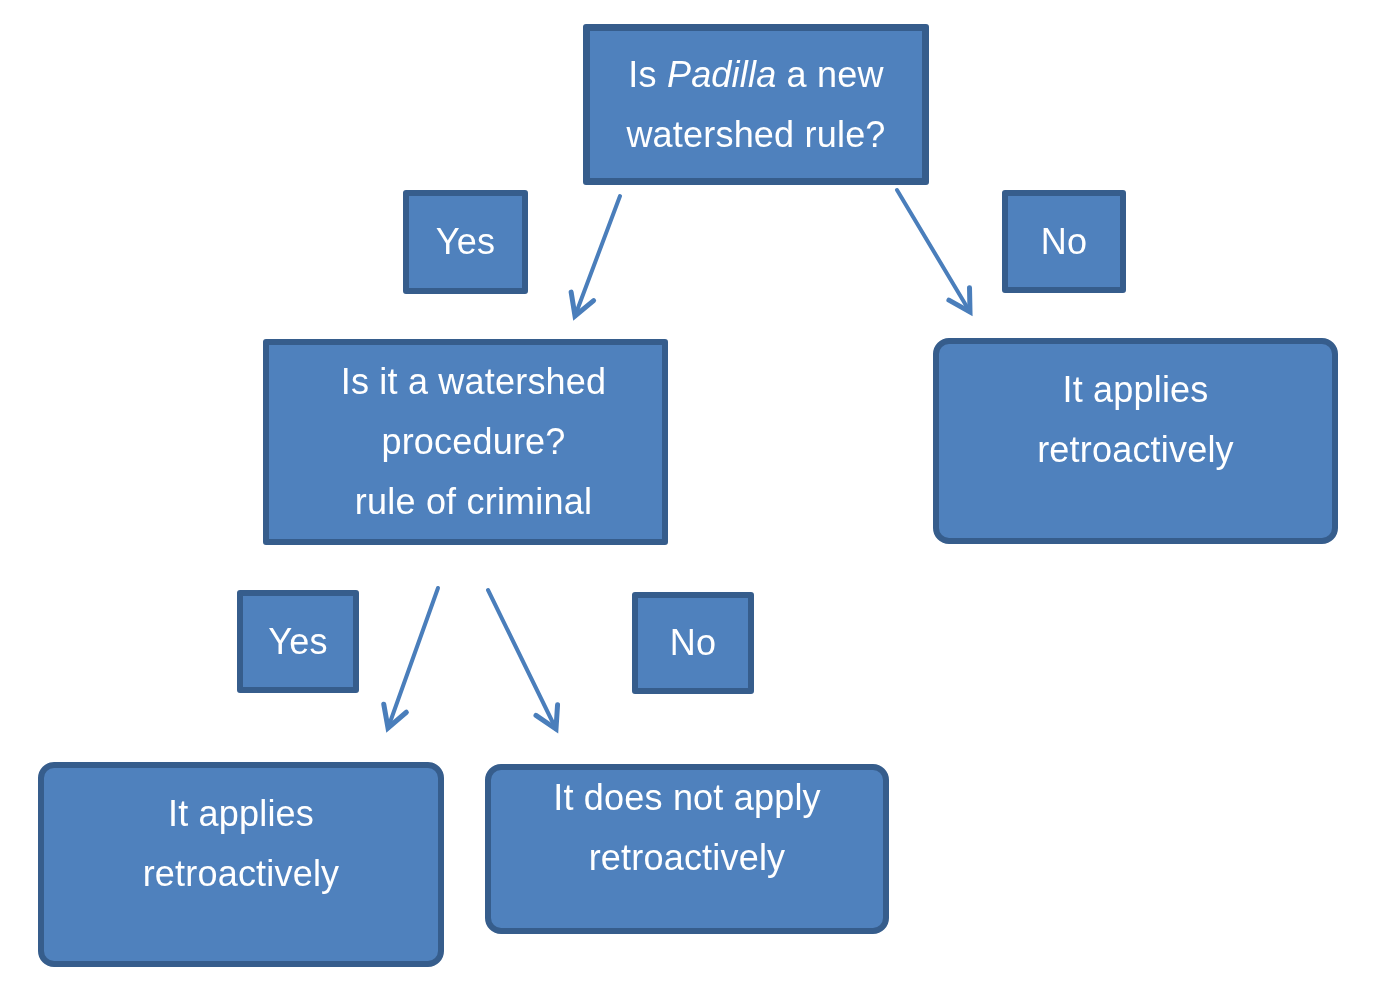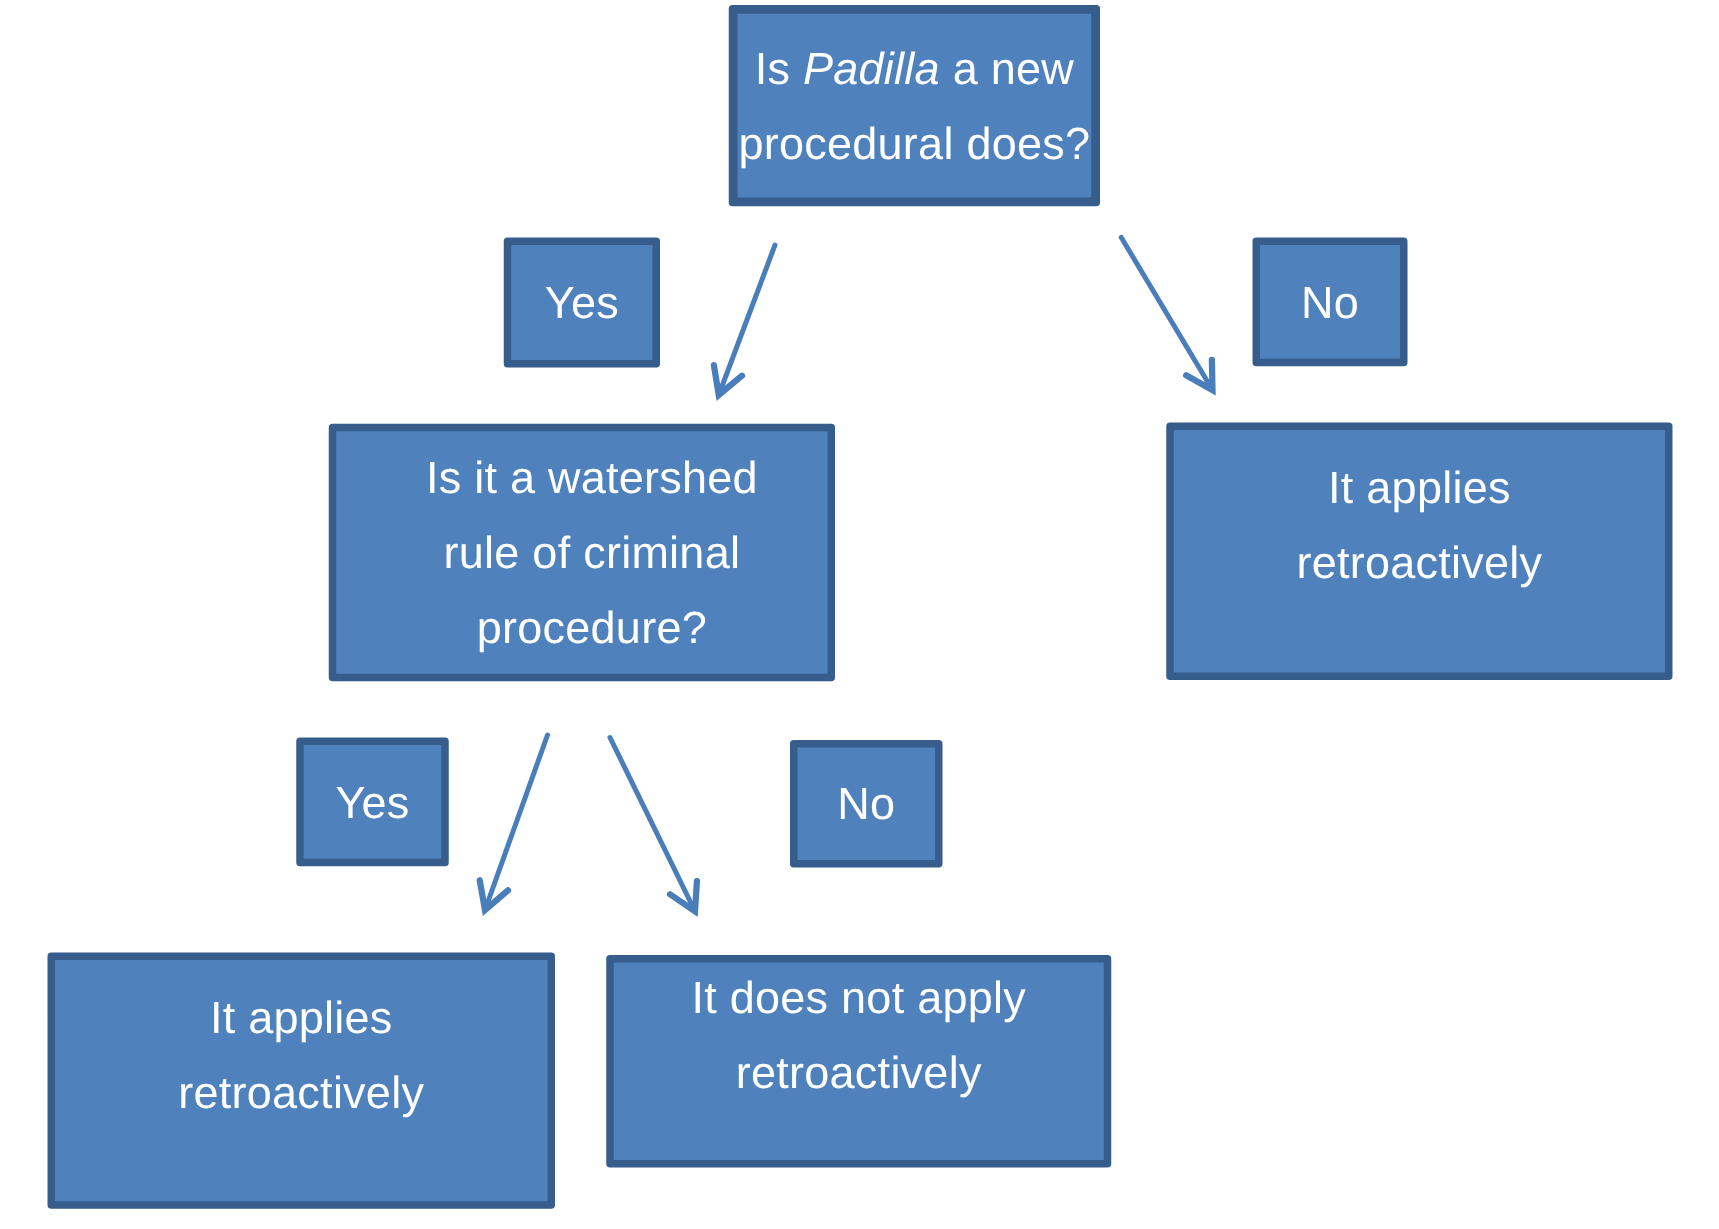--- a/index.html
+++ b/index.html
@@ -28,25 +28,25 @@
     flex-direction: column;
     align-items: center;
     justify-content: center;
     text-align: center;
     font-size: 36px;
     line-height: 60px;
     letter-spacing: 0.2px;
   }
   .node.big { border-width: 7px; }
   
-  .node.result { padding-bottom: 42px; }
+  .node.result { padding-bottom: 42px; border-radius: 16px; }
   .node em { font-style: italic; }
 
   
-  .n-root      { left: 583px;  top: 4px;  width: 297px; height: 161px; }
+  .n-root      { left: 583px;  top: 24px;  width: 346px; height: 161px; }
   .n-yes1      { left: 403px;  top: 190px; width: 125px; height: 104px; }
   .n-no1       { left: 1002px; top: 190px; width: 124px; height: 103px; }
   .n-watershed { left: 263px;  top: 339px; width: 405px; height: 206px; padding-left: 16px; }
   .n-right     { left: 933px;  top: 338px; width: 405px; height: 206px; }
   .n-yes2      { left: 237px;  top: 590px; width: 122px; height: 103px; }
   .n-no2       { left: 632px;  top: 592px; width: 122px; height: 102px; }
   .n-bleft     { left: 38px;   top: 762px; width: 406px; height: 205px; }
   .n-bmid      { left: 485px;  top: 764px; width: 404px; height: 170px; }
 </style>
 </head>
@@ -61,34 +61,34 @@
       </marker>
     </defs>
     <line x1="620" y1="196" x2="575" y2="316" stroke="#4a7ebb" stroke-width="4" stroke-linecap="round" marker-end="url(#ah)"></line>
     <line x1="897" y1="190" x2="970" y2="312" stroke="#4a7ebb" stroke-width="4" stroke-linecap="round" marker-end="url(#ah)"></line>
     <line x1="438" y1="588" x2="388" y2="728" stroke="#4a7ebb" stroke-width="4" stroke-linecap="round" marker-end="url(#ah)"></line>
     <line x1="488" y1="590" x2="556" y2="729" stroke="#4a7ebb" stroke-width="4" stroke-linecap="round" marker-end="url(#ah)"></line>
   </svg>
 
   <div class="node big n-root">
     <div><span>Is </span><em>Padilla</em><span> a new</span></div>
-    <div>procedural does?</div>
+    <div>watershed rule?</div>
   </div>
 
   <div class="node n-yes1">
     <div>Yes</div>
   </div>
   <div class="node n-no1">
     <div>No</div>
   </div>
 
   <div class="node n-watershed">
     <div>Is it a watershed</div>
+    <div>procedure?</div>
     <div>rule of criminal</div>
-    <div>procedure?</div>
   </div>
 
   <div class="node result n-right">
     <div>It applies</div>
     <div>retroactively</div>
   </div>
 
   <div class="node n-yes2">
     <div>Yes</div>
   </div>

